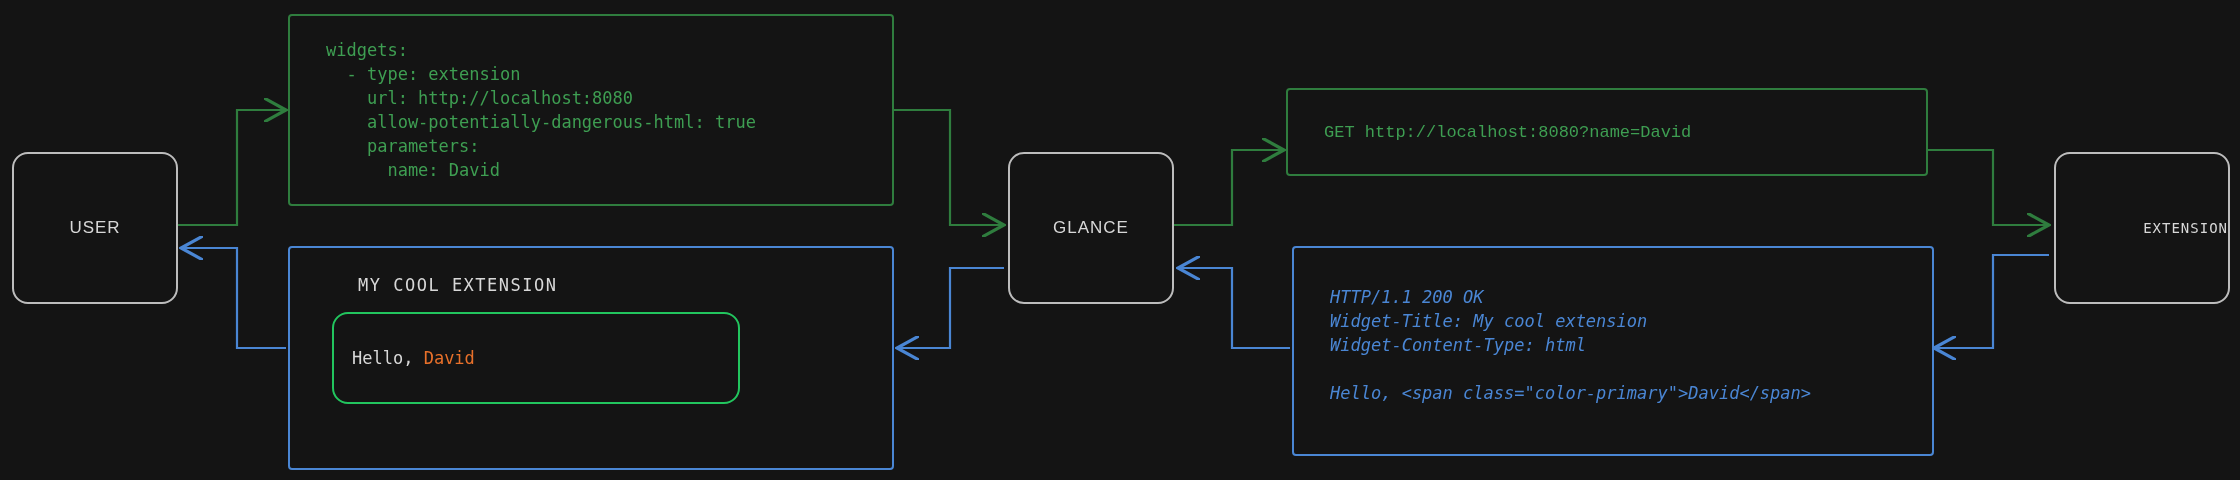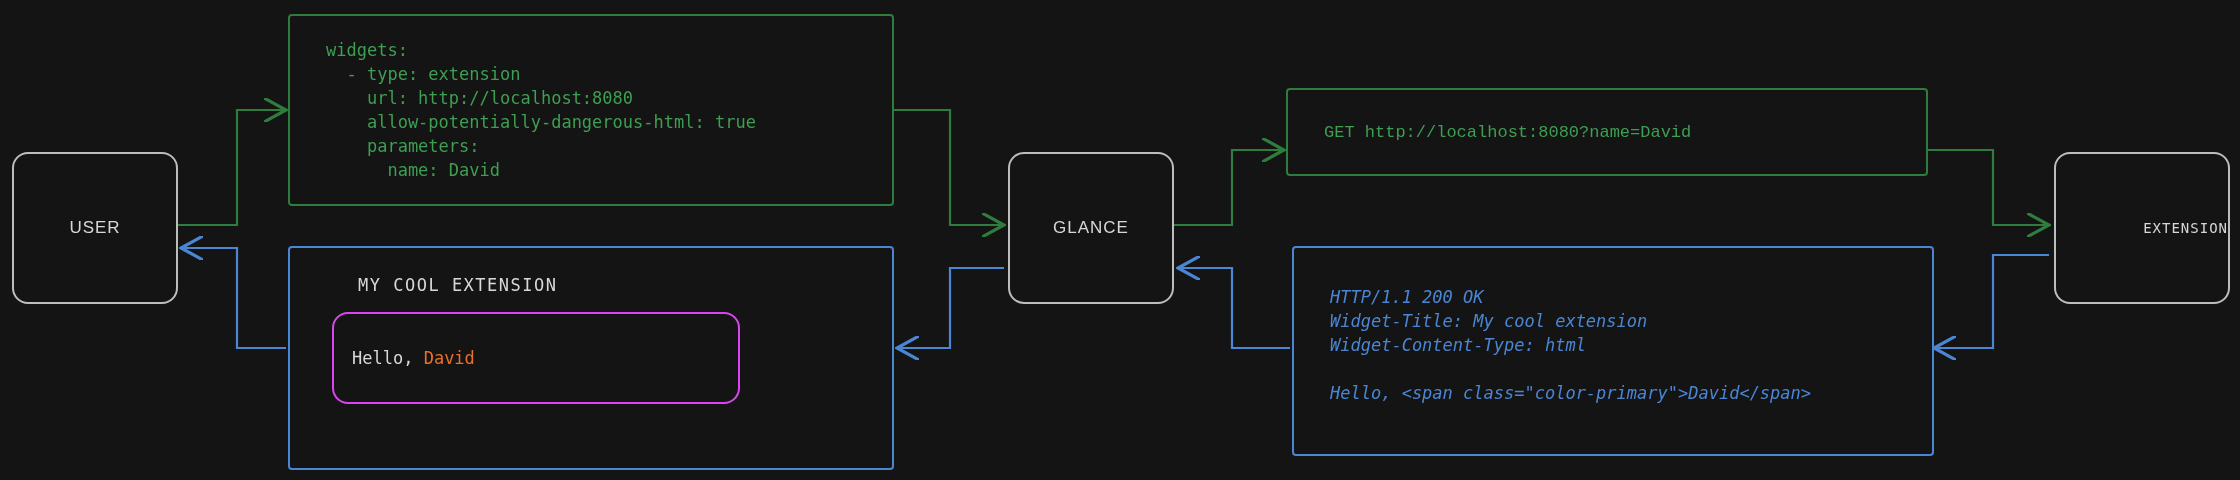--- a/index.html
+++ b/index.html
@@ -44,21 +44,21 @@
   .code.blue{color:#4a86d4;font-style:italic;}
 
   .widget-title{
     font-family:"DejaVu Sans Mono", monospace;
     font-size:17px;
     letter-spacing:1.5px;
     color:#d8d8d8;
   }
   .widget-card{
     position:absolute;
-    border:2px solid #d946ef;
+    border:2px solid #22c55e;
     border-radius:16px;
     background:#141414;
     box-sizing:border-box;
     display:flex;align-items:center;
   }
   .widget-body{
     font-family:"DejaVu Sans Mono", monospace;
     font-size:17px;
     color:#d8d8d8;
     padding-left:18px;

